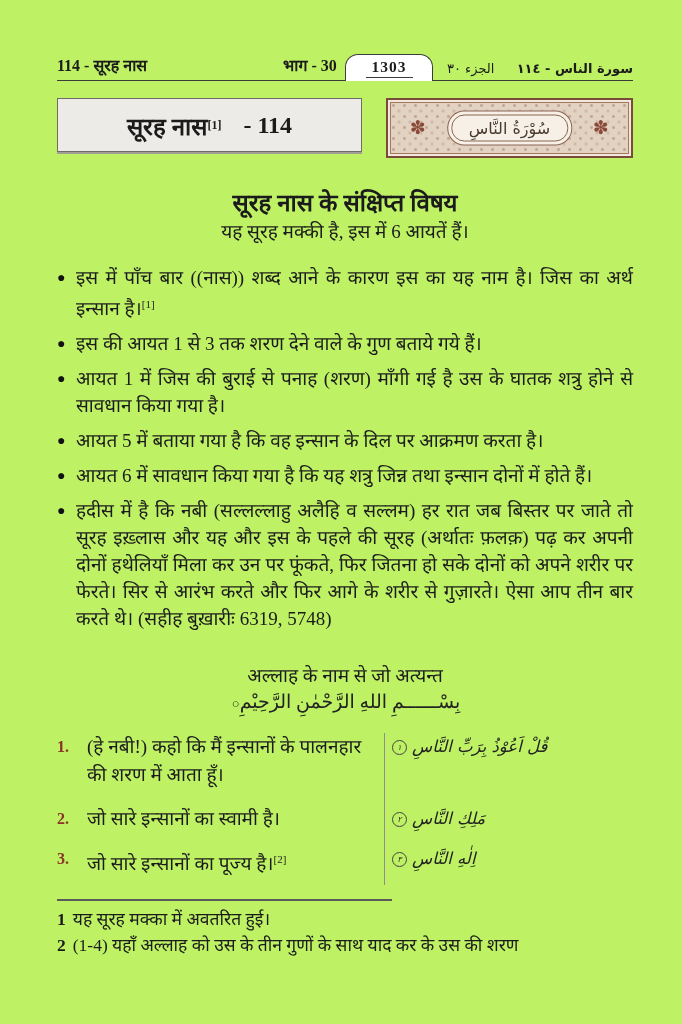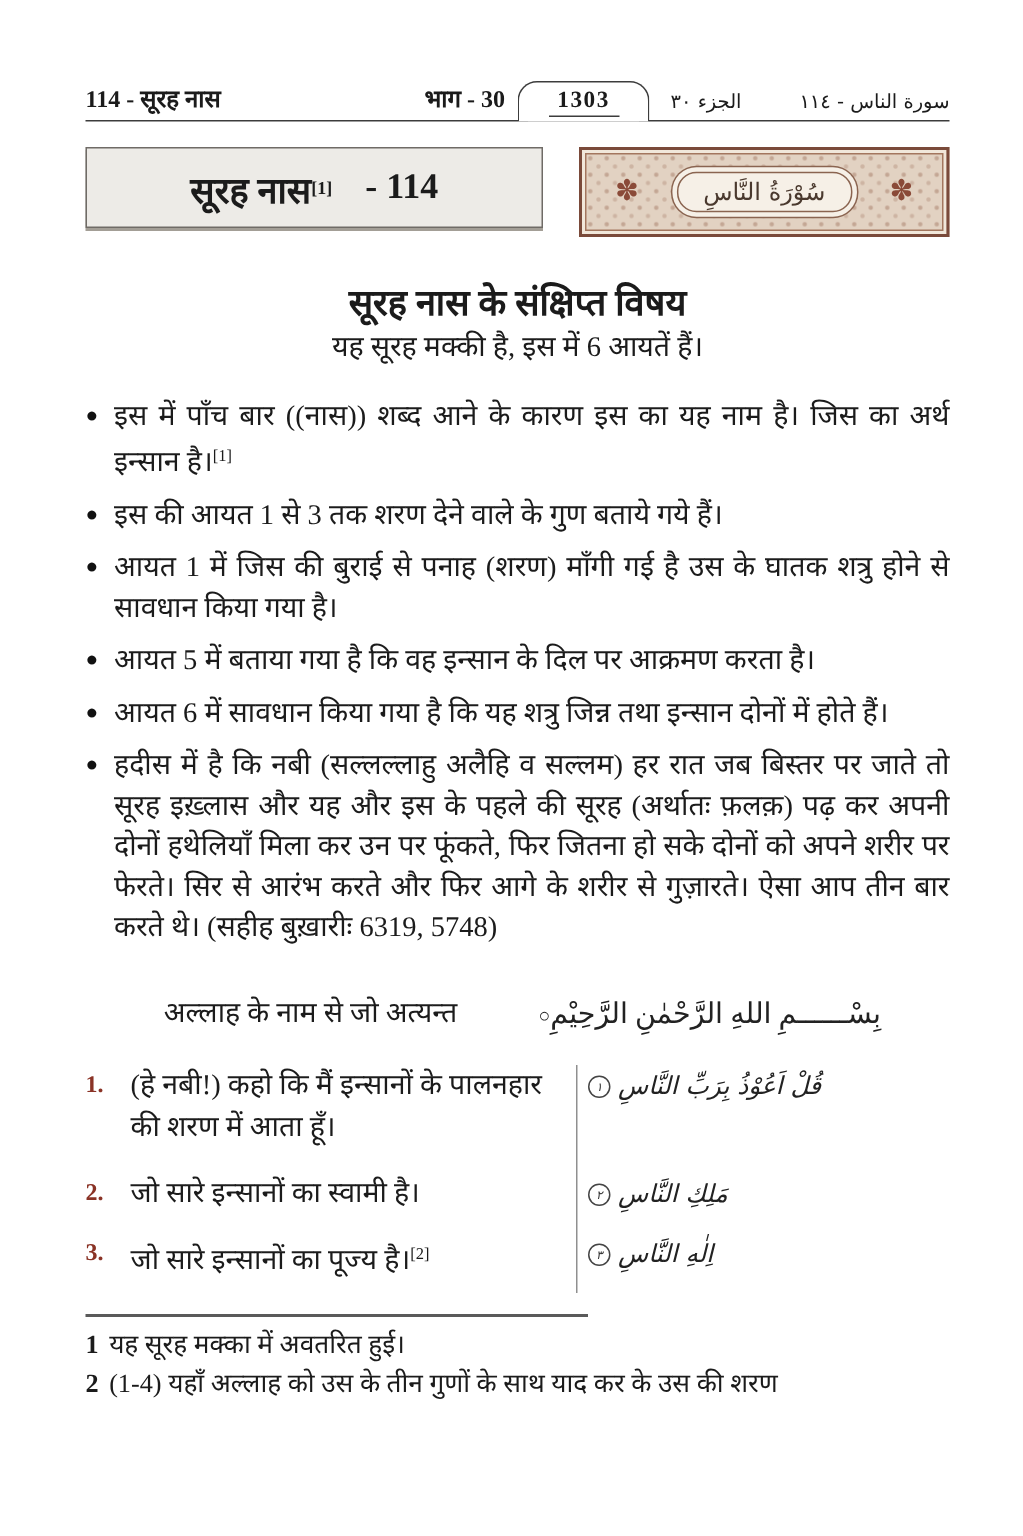--- a/index.html
+++ b/index.html
@@ -1,29 +1,29 @@
 <!DOCTYPE html>
 <html><head>
 <meta charset="utf-8">
 <style>
   html,body{margin:0;padding:0;background:#e9e9e9;}
   .page{
-    width:682px;height:1024px;margin:0 auto;background:#ffffff;
+    width:682px;height:1024px;margin:0 auto;background:#bef264;
     position:relative;overflow:hidden;color:#1b1b1b;
     font-family:"Liberation Serif","DejaVu Serif",serif;
   }
   .content{padding:52px 49px 0 57px;}
   .ar{font-family:"DejaVu Sans","Liberation Sans",sans-serif;}
 
   
   .header{position:relative;height:28px;border-bottom:1.5px solid #3c3c3c;}
   .hdr-left{position:absolute;left:0;bottom:4px;font-weight:bold;font-size:16px;}
   .hdr-part{position:absolute;left:226px;bottom:4px;font-weight:bold;font-size:16px;margin-top:40px;}
   .hdr-juz{position:absolute;left:390px;bottom:4px;font-size:13px;direction:rtl;}
-  .hdr-surah{position:absolute;right:0;bottom:4px;font-size:13px;direction:rtl;}
+  .hdr-surah{position:absolute;right:0;bottom:4px;font-size:13px;direction:rtl;font-weight:bold;}
   .page-tab{
     position:absolute;left:288px;bottom:-1px;width:86px;height:26px;
     background:#fff;border:1.2px solid #3c3c3c;border-bottom:none;
     border-radius:13px 13px 0 0;text-align:center;
   }
   .page-tab .num{display:inline-block;font-weight:bold;font-size:15.5px;
     border-bottom:1.2px solid #3c3c3c;padding:3px 6px 1px 6px;letter-spacing:1px;}
 
   
   .title-row{display:flex;justify-content:space-between;margin-top:17px;height:58px;}
@@ -57,21 +57,21 @@
   .sum-sub{text-align:center;font-size:19px;line-height:27px;}
 
   
   .bullets{margin-top:19px;}
   .b-item{display:flex;margin-bottom:8px;font-size:19px;line-height:27px;text-align:justify;}
   .b-marker{flex:0 0 19px;font-size:14px;line-height:27px;color:#111;}
   .b-text{flex:1;}
   .b-text sup,.v-hindi sup{font-size:11px;}
 
   
-  .bismillah{display:flex;margin-top:30px;align-items:center;}
+  .bismillah{display:flex;margin-top:30px;align-items:center;flex-direction:column;}
   .bis-hindi{width:300px;text-align:center;font-size:19px;line-height:28px;}
   .bis-ar{flex:1;text-align:left;direction:rtl;font-size:19px;color:#222;padding-left:2px;}
   .bis-ar .ring{font-size:13px;vertical-align:middle;}
 
   
   .verses{display:grid;grid-template-columns:30px 297px 1fr;margin-top:20px;}
   .v-num{color:#8a3326;font-weight:bold;font-size:16px;line-height:28px;}
   .v-hindi{font-size:19px;line-height:28px;padding-right:14px;}
   .v-ar{border-left:1.2px solid #8f8f8f;direction:rtl;text-align:left;
         font-size:16.5px;padding-left:2px;line-height:28px;color:#222;font-style:italic;}

